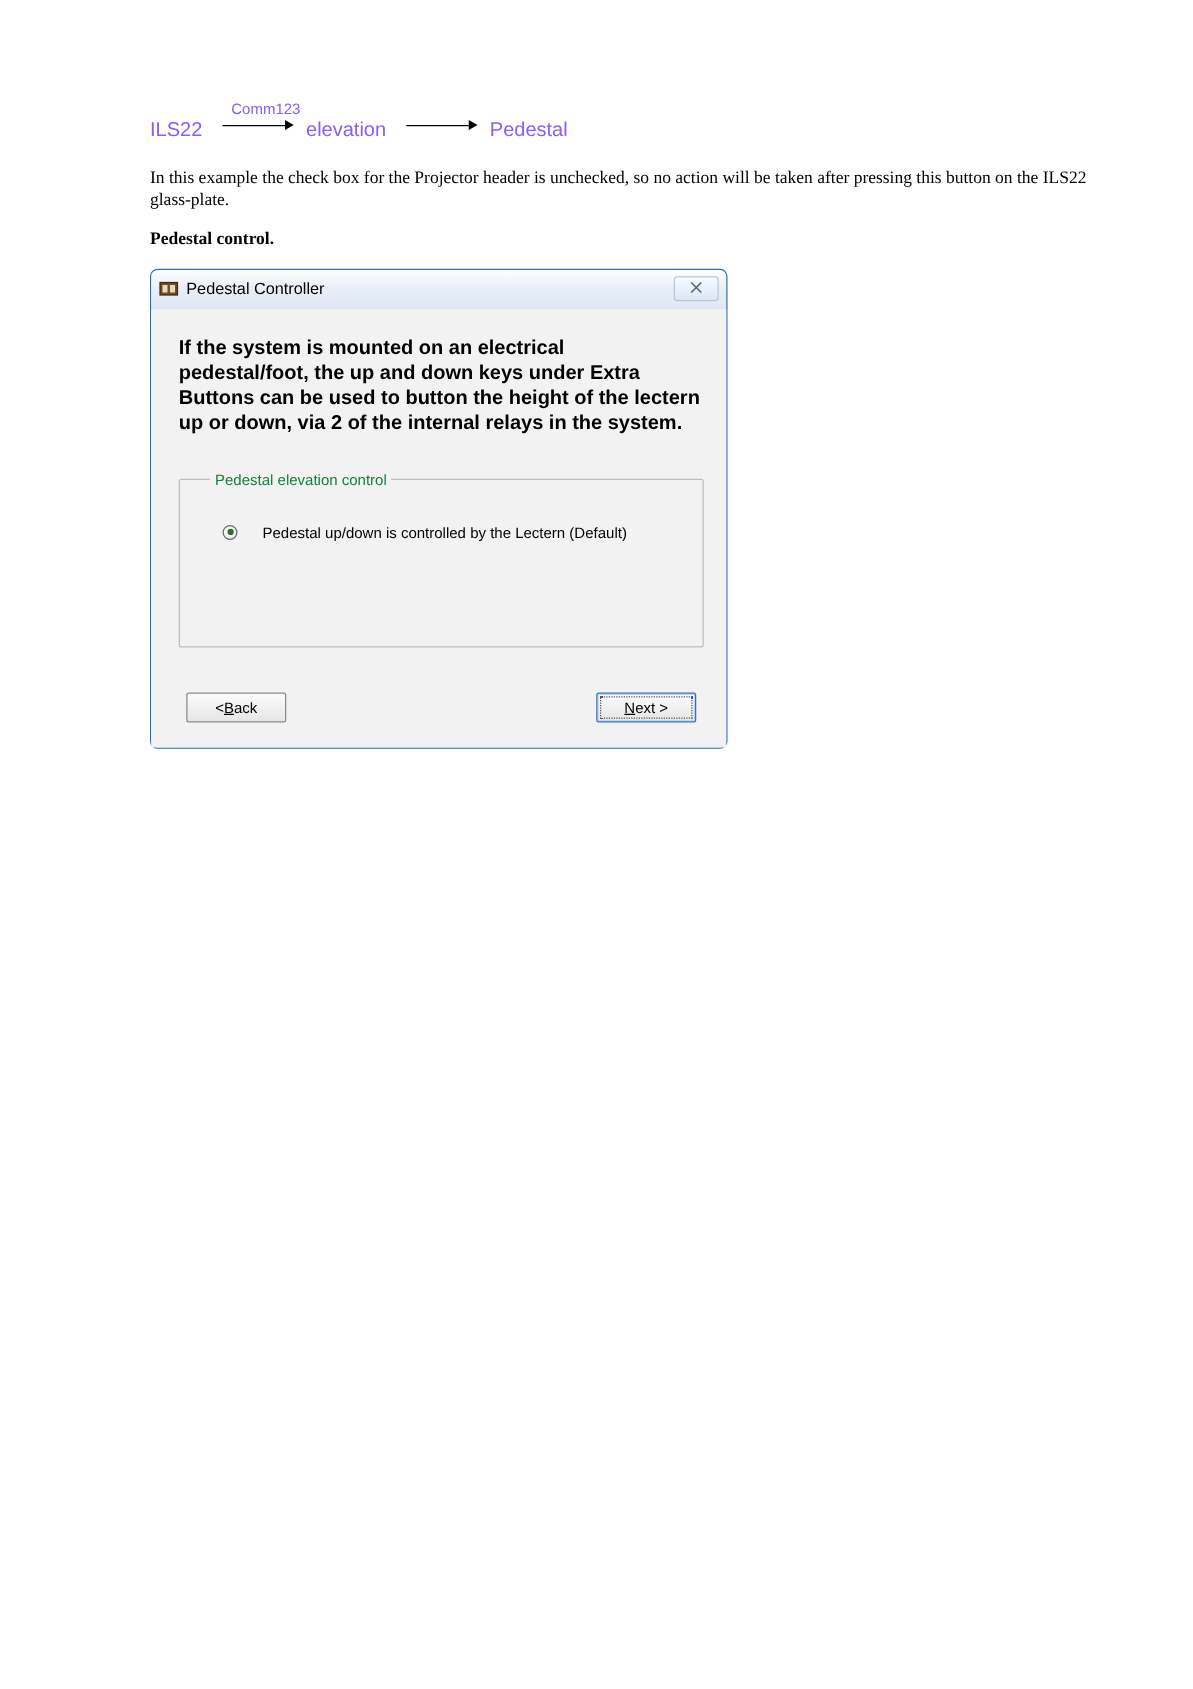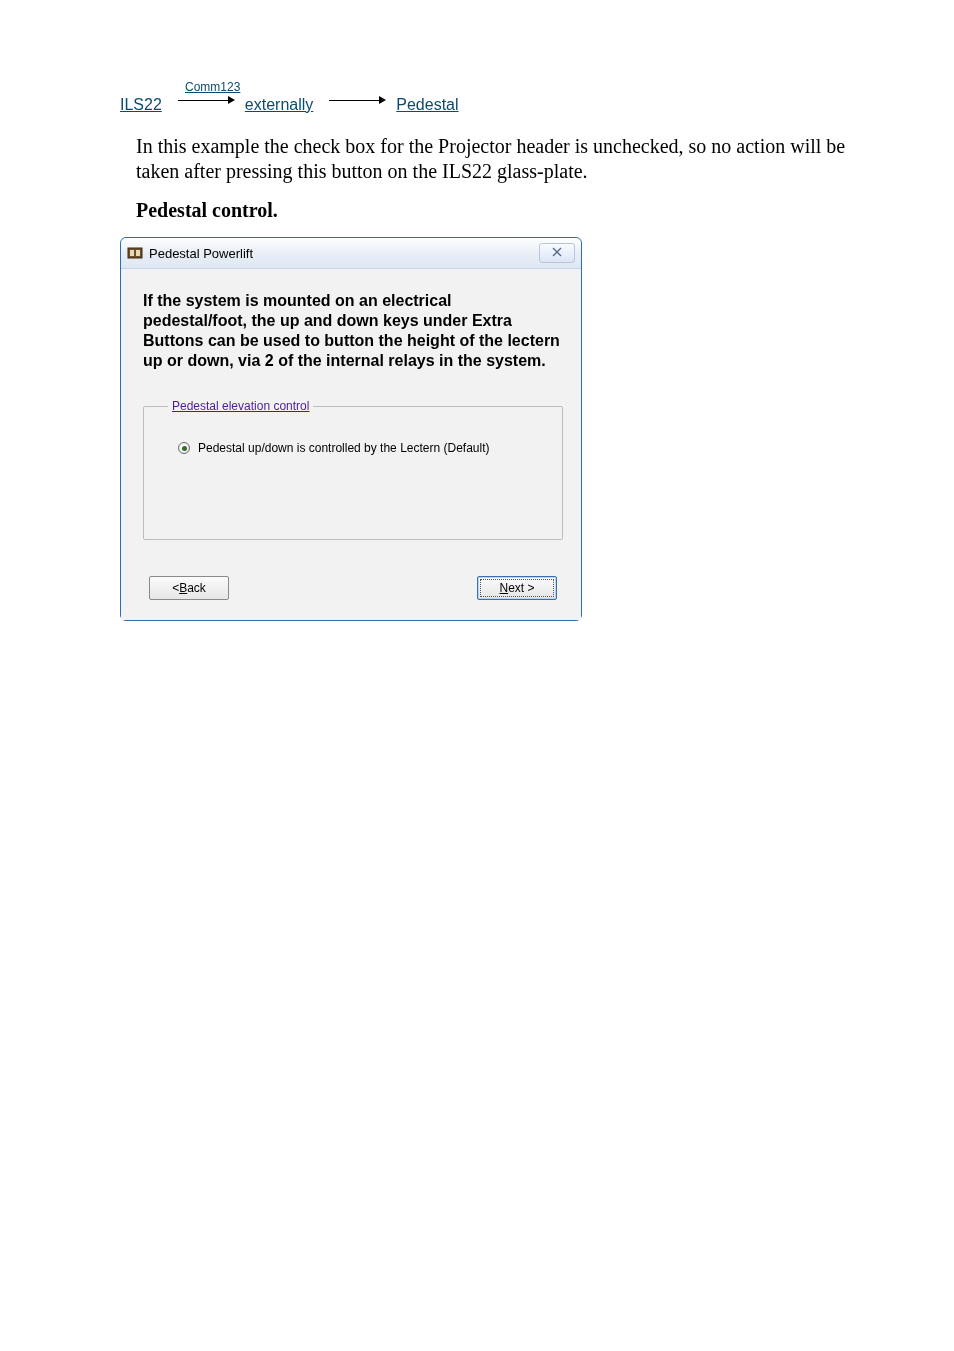--- a/index.html
+++ b/index.html
@@ -9,23 +9,22 @@
     font-family: "Times New Roman", Times, serif;
     width: 954px;
     color: #000;
   }
   .page {
     padding: 80px 60px 60px 120px;
   }
   .flow-diagram {
     font-family: Arial, Helvetica, sans-serif;
     font-size: 16px;
-    color: #0c4a6e;
+    color: #8b5cf6;
     margin-bottom: 20px;
-    text-decoration: underline;
   }
   .flow-row {
     display: flex;
     align-items: flex-start;
     gap: 0;
   }
   .flow-label {
     white-space: nowrap;
   }
   .comm-label {
@@ -48,23 +47,23 @@
   .arrow-head {
     display: inline-block;
     width: 0;
     height: 0;
     border-left: 7px solid #000;
     border-top: 4px solid transparent;
     border-bottom: 4px solid transparent;
     vertical-align: middle;
   }
   .para {
-    font-size: 20px;
+    font-size: 14px;
     line-height: 1.25;
-    margin: 14px 16px;
+    margin: 14px 0;
   }
   .bold {
     font-weight: bold;
     text-align: center;
   }
   
   .dialog {
     width: 460px;
     border: 1px solid #2a6fb5;
     border-radius: 6px;
@@ -124,27 +123,26 @@
   }
   fieldset.groupbox {
     border: 1px solid #bdbdbd;
     border-radius: 2px;
     padding: 18px 14px 60px 24px;
     margin: 0 0 36px 0;
   }
   fieldset.groupbox legend {
     font-size: 12px;
     padding: 0 4px;
-    color: #4c1d95;
-    text-decoration: underline;
+    color: #15803d;
   }
   .radio-row {
     display: flex;
     align-items: center;
-    gap: 8px;
+    gap: 20px;
     margin: 10px 0 24px 10px;
   }
   .radio-circle {
     width: 12px;
     height: 12px;
     border: 1px solid #6a6a6a;
     border-radius: 50%;
     background: radial-gradient(circle at 35% 35%, #ffffff, #dfe6ee);
     display: inline-flex;
     align-items: center;
@@ -195,21 +193,21 @@
 <div class="page">
 
   <div class="flow-diagram">
     <div class="comm-label">Comm123</div>
     <div class="flow-row">
       <span class="flow-label">ILS22</span>
       <span class="arrow-wrap">
         <span class="arrow-line"></span>
           <span class="arrow-head"></span>
       </span>
-      <span class="flow-label">externally</span>
+      <span class="flow-label">elevation</span>
       <span class="arrow-wrap">
         <span class="arrow-line"></span>
           <span class="arrow-head"></span>
       </span>
       <span class="flow-label">Pedestal</span>
     </div>
   </div>
 
   <p class="para">In this example the check box for the Projector header is unchecked, so no action will be taken after pressing this button on the ILS22 glass-plate.</p>
 
@@ -220,21 +218,21 @@
   <div class="dialog">
     <div class="titlebar">
       <div class="title-left">
         <span class="title-icon">
           <svg width="16" height="16" viewBox="0 0 16 16">
             <rect x="1" y="3" width="14" height="10" fill="#6c4e2b" stroke="#3d2a14" stroke-width="1"></rect>
             <rect x="3" y="5" width="4" height="6" fill="#e8d9b5"></rect>
             <rect x="9" y="5" width="4" height="6" fill="#e8d9b5"></rect>
           </svg>
         </span>
-        <span class="title-text">Pedestal Powerlift</span>
+        <span class="title-text">Pedestal Controller</span>
       </div>
       <div class="close-btn">
         <span>
           <svg width="10" height="10" viewBox="0 0 10 10">
             <line x1="1" y1="1" x2="9" y2="9" stroke="#5a6b85" stroke-width="1.4"></line>
             <line x1="9" y1="1" x2="1" y2="9" stroke="#5a6b85" stroke-width="1.4"></line>
           </svg>
         </span>
       </div>
     </div>

